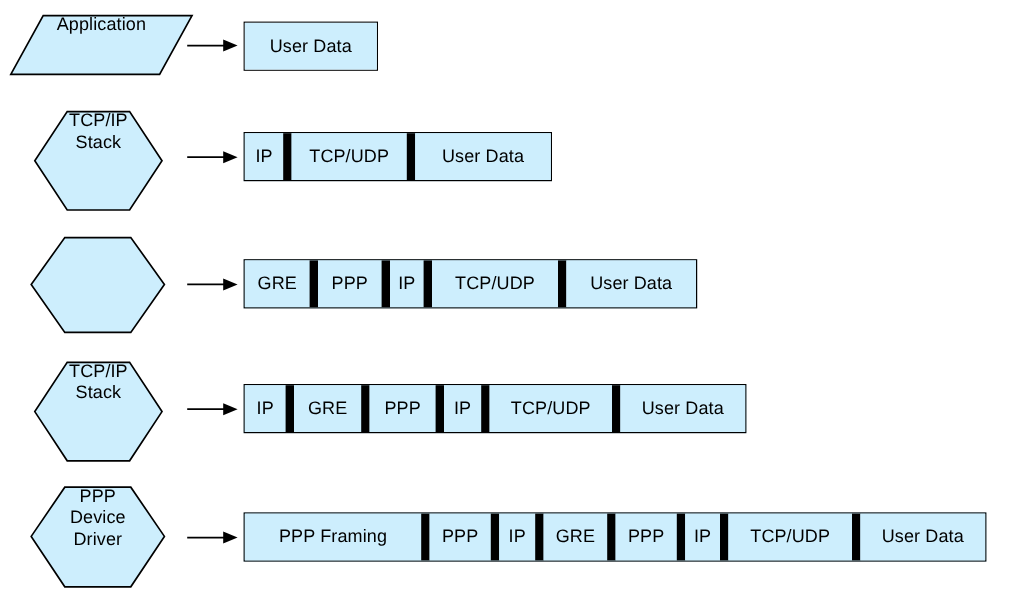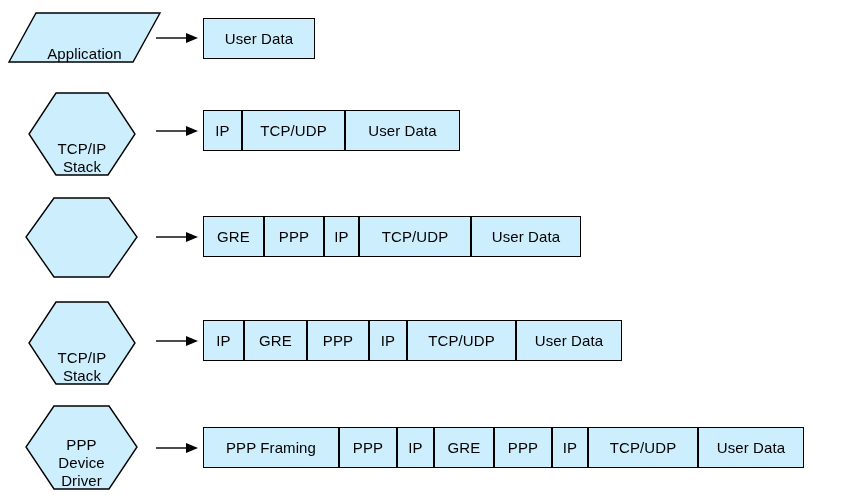--- a/index.html
+++ b/index.html
@@ -25,21 +25,21 @@
   }
   .row {
     position: absolute;
     left: 0;
     width: 844px;
   }
   
   .shape {
     position: absolute;
     display: flex;
-    align-items: flex-end;
+    align-items: flex-start;
     justify-content: center;
     box-sizing: border-box;
   }
   .shape svg {
     position: absolute;
     left: 0;
     top: 0;
     overflow: visible;
   }
   .shape-label {
@@ -63,21 +63,21 @@
     box-sizing: border-box;
     border: 1px solid #000000;
     background: #cdeefd;
     height: 41px;
   }
   .seg {
     box-sizing: border-box;
     display: flex;
     align-items: center;
     justify-content: center;
-    border-right: 2px solid #000000;
+    border-right: 7px solid #000000;
     background: #cdeefd;
     font-size: 15px;
     letter-spacing: 0.1px;
     color: #000000;
     white-space: nowrap;
   }
   .seg:last-child {
     border-right: none;
   }
 </style>
@@ -194,21 +194,21 @@
     </div>
 
     <div class="arrow" style="left:155px;top:437px;width:44px;height:22px">
       <svg width="44" height="22" viewBox="0 0 44 22" aria-hidden="true">
         <line x1="1" y1="11" x2="32" y2="11" stroke="#000000" stroke-width="1.4"></line>
         <polygon points="31,6 43,11 31,16" fill="#000000"></polygon>
       </svg>
     </div>
 
     <div class="packet" style="left:203px;top:427px">
-      <div class="seg" style="width:136px">PPP Framing</div>
+      <div class="seg" style="width:154px">PPP Framing</div>
       <div class="seg" style="width:58px">PPP</div>
       <div class="seg" style="width:37px">IP</div>
       <div class="seg" style="width:60px">GRE</div>
       <div class="seg" style="width:58px">PPP</div>
       <div class="seg" style="width:36px">IP</div>
       <div class="seg" style="width:110px">TCP/UDP</div>
       <div class="seg" style="width:104px">User Data</div>
     </div>
   </div>
 

